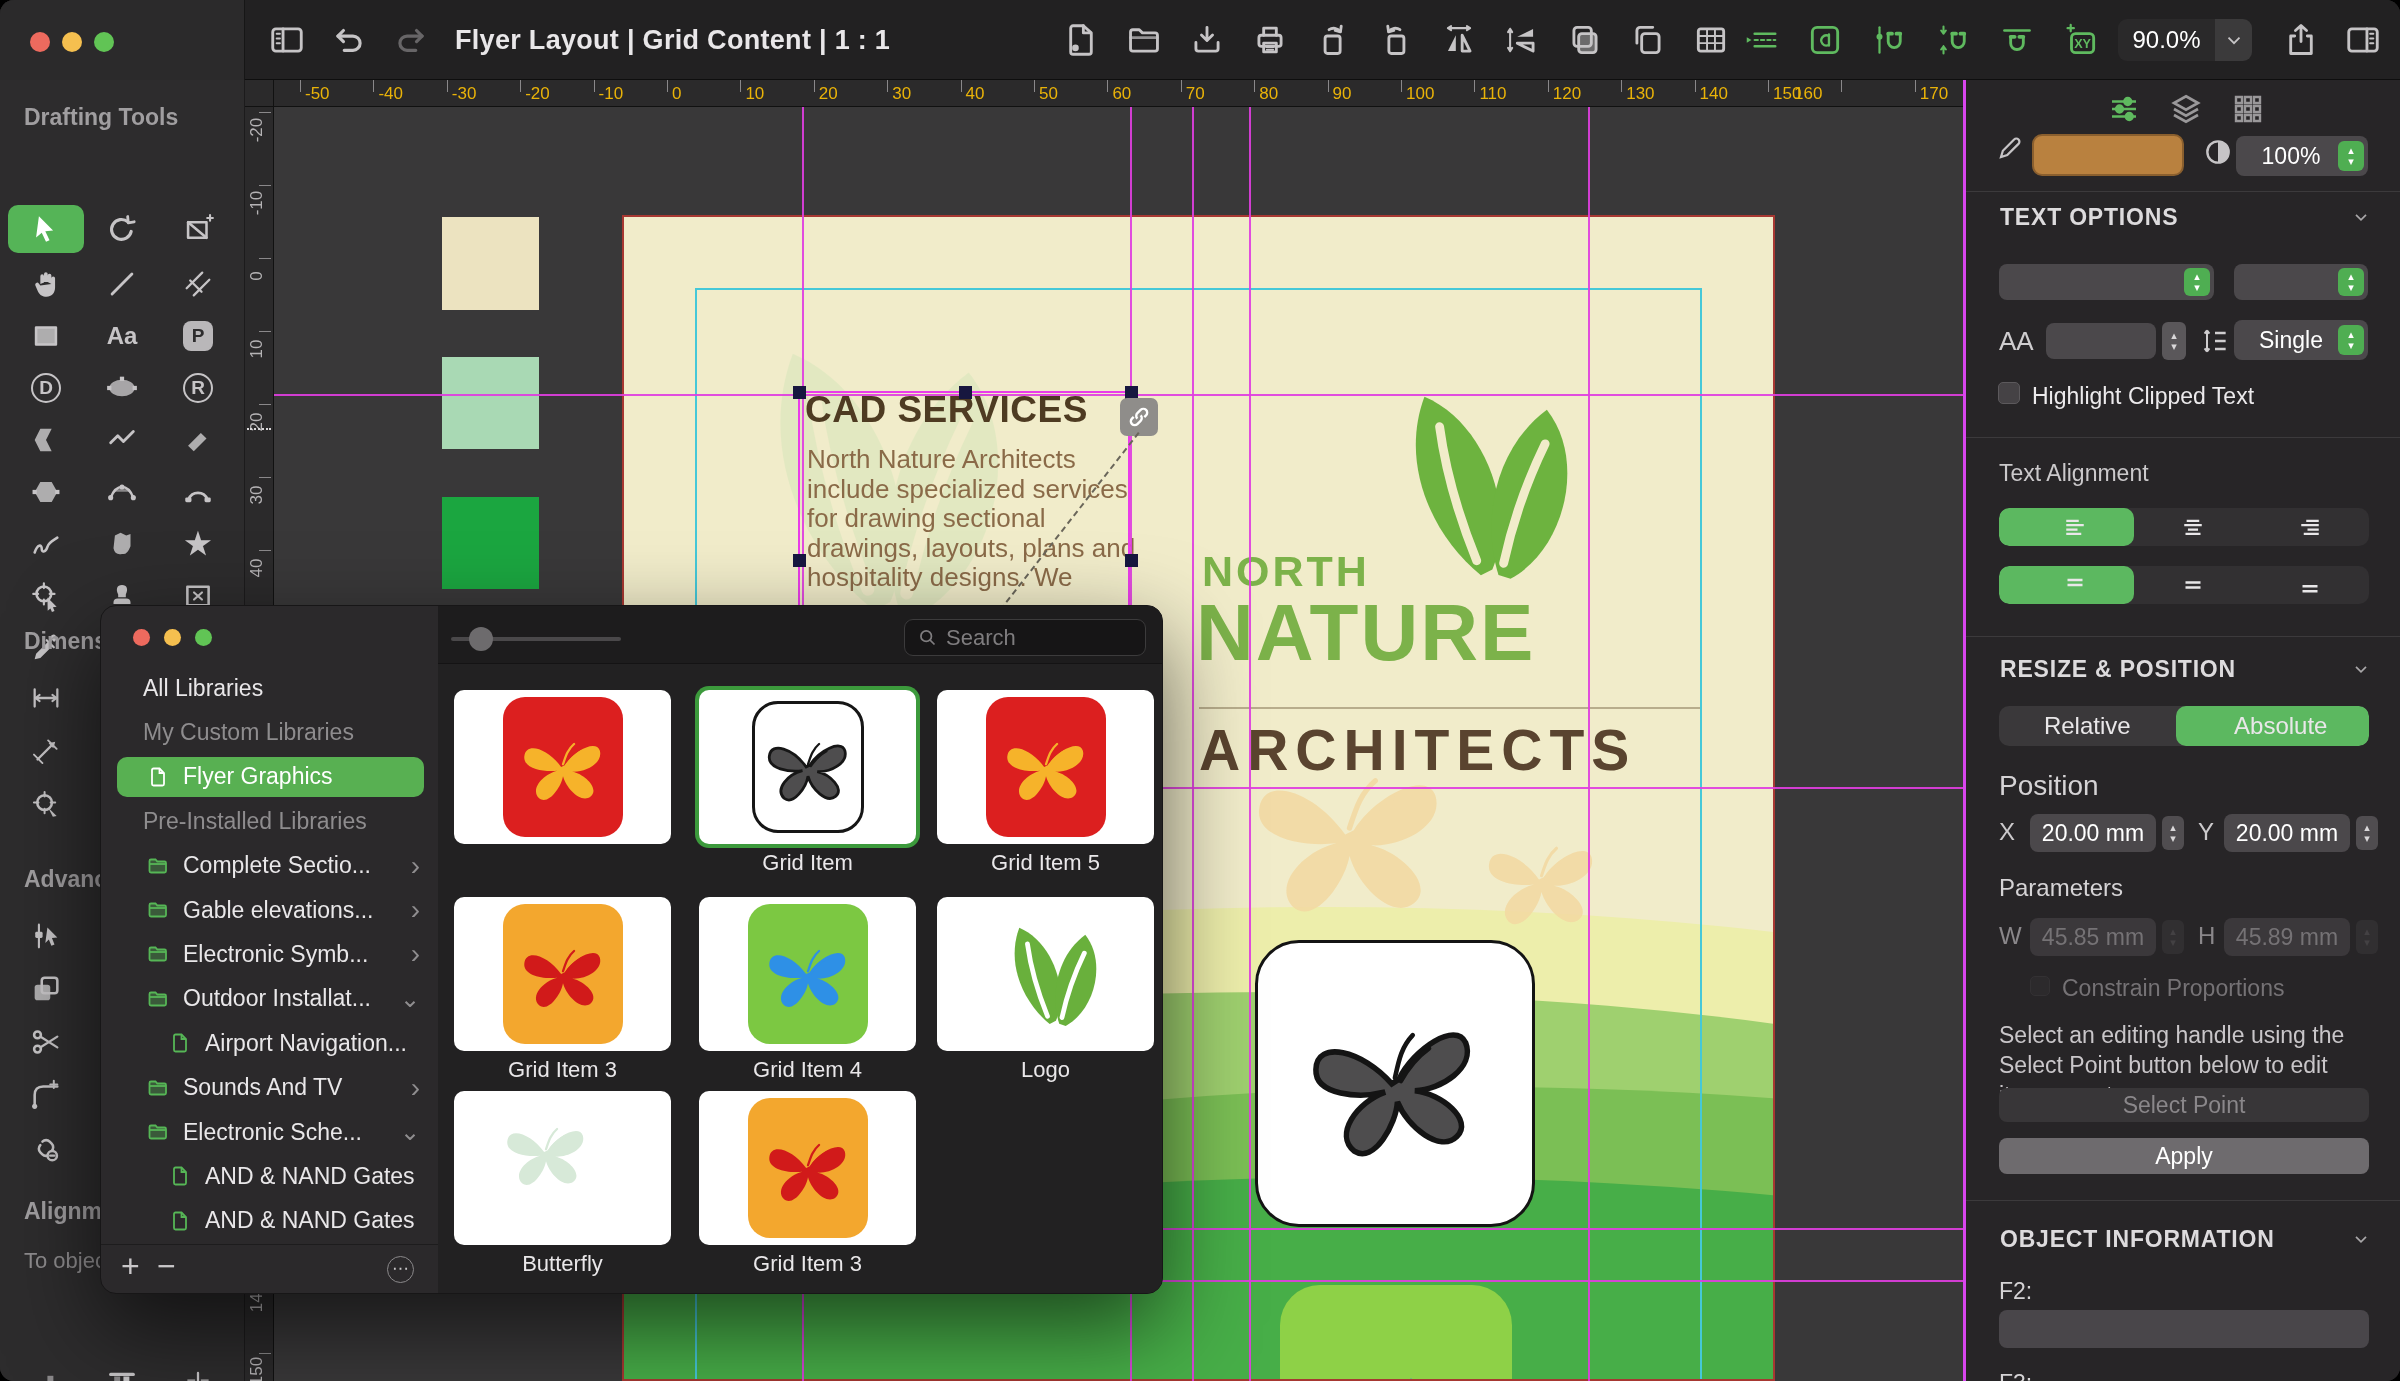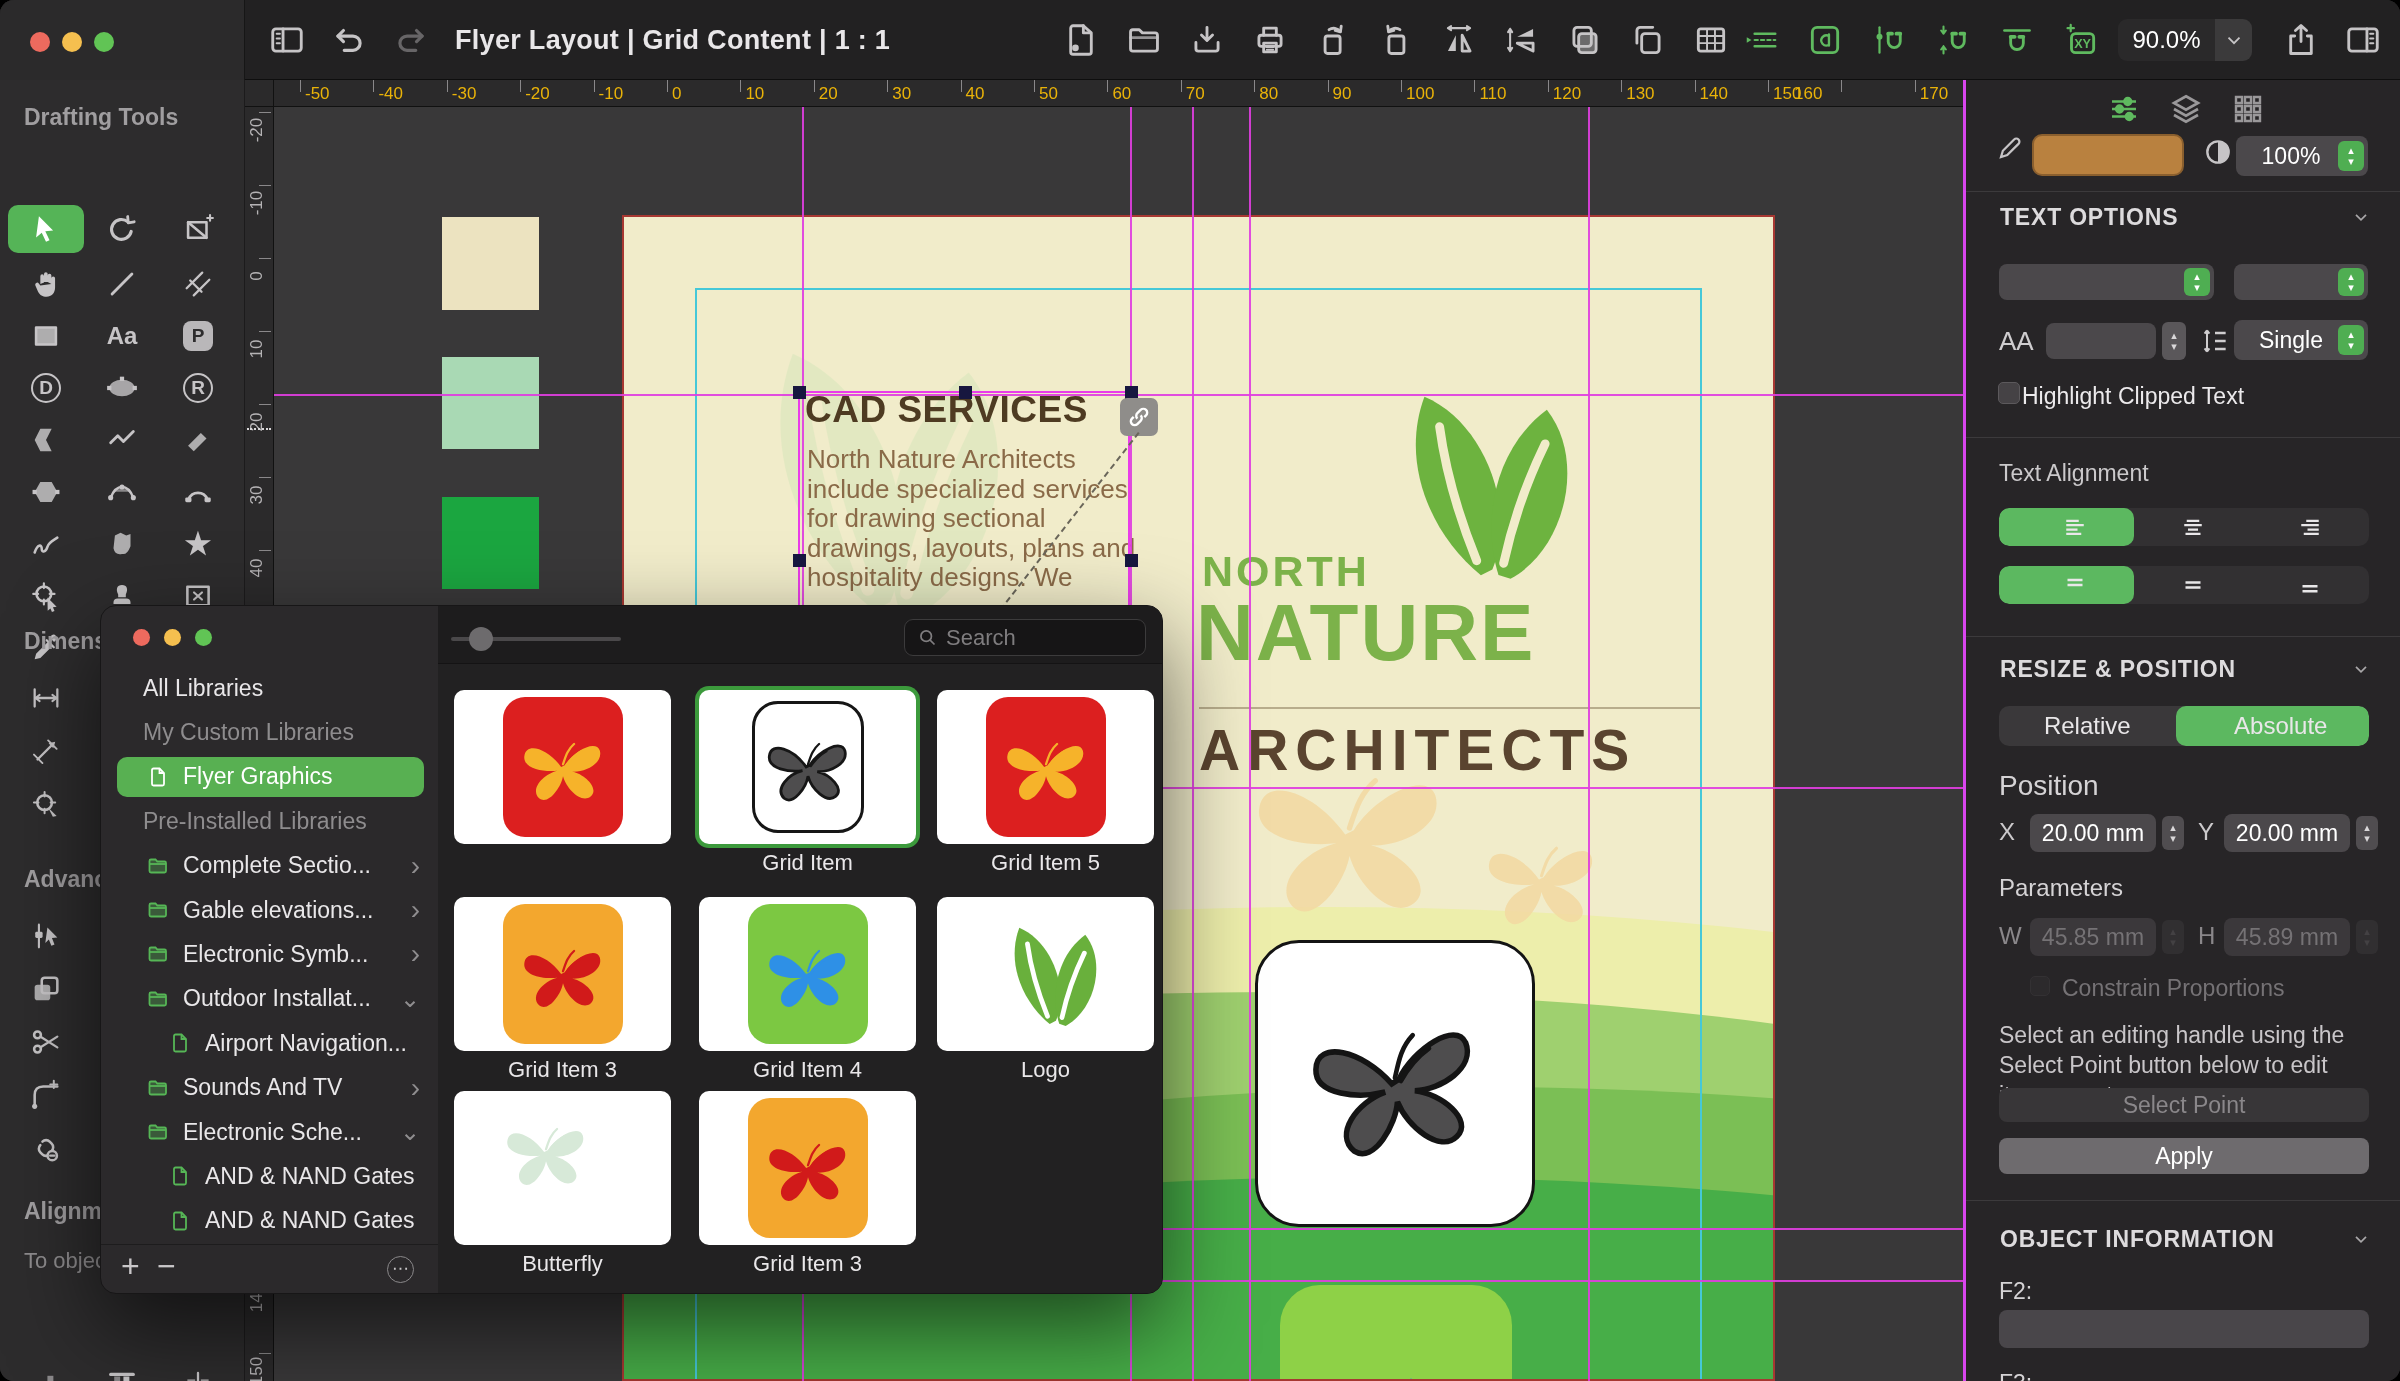--- a/index.html
+++ b/index.html
@@ -987,21 +987,21 @@
           <path d="M12 6 H20 M12 12 H20 M12 18 H20" stroke-width="1.8"></path>
         </svg></span>
     <div class="rp-field" style="left:268px; top:240px; width:134px; height:40px;">
       <span style="margin-right:20px;">Single</span>
       <div class="stepper green" style="right:4px; top:5px; width:26px; height:30px; position:absolute;">
           <span>▴</span>
           <span>▾</span>
         </div>
     </div>
     <div class="checkbox" style="left:32px; top:302px;"></div>
-    <div class="rp-label" style="left:56px; top:303px; color:#eceaec;">Highlight Clipped Text</div>
+    <div class="rp-label" style="left:66px; top:303px; color:#eceaec;">Highlight Clipped Text</div>
     <div class="rp-divider" style="top:357px;"></div>
 
     <div class="rp-label" style="left:33px; top:380px;">Text Alignment</div>
     <div class="seg" style="top:428px; height:38px;">
       <div class="cell active">
           <svg viewBox="0 0 24 24" fill="none" stroke="currentColor" stroke-width="1.8">
             <path d="M5 7 H15 M5 10.5 H19 M5 14 H14 M5 17.5 H17"></path>
           </svg>
         </div>
       <div class="cell">

